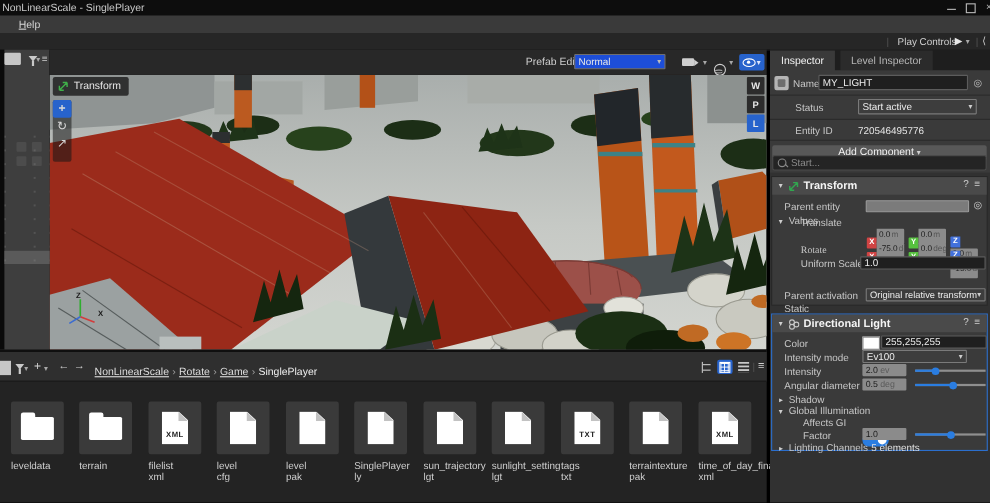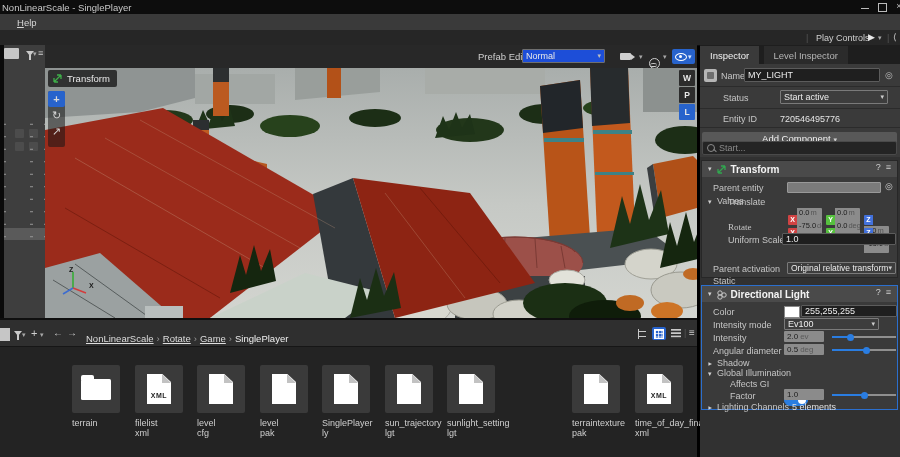--- a/index.html
+++ b/index.html
@@ -307,20 +307,29 @@
     <div class="abs viewicon bluebtn" style="left:652px;top:7px;">
         <div class="gridglyph"></div>
       </div>
     <div class="abs viewicon" style="left:669px;top:7px;">
         <div class="listglyph"></div>
       </div>
     <span class="abs pipe" style="left:684px;top:8px;">|</span>
     <span class="abs iconbtn" style="left:689px;top:7px;font-size:10px;">≡</span>
   </div>
 
+  <div class="abs tile" style="left:10px;top:47px;">
+    <div class="thumb">
+        <div class="folder"></div>
+      </div>
+    <div class="flabel">
+        <span>leveldata</span>
+        <span></span>
+      </div>
+  </div>
   <div class="abs tile" style="left:72px;top:47px;">
     <div class="thumb">
         <div class="folder"></div>
       </div>
     <div class="flabel">
         <span>terrain</span>
         <span></span>
       </div>
   </div>
   <div class="abs tile" style="left:135px;top:47px;">
@@ -381,20 +390,32 @@
   </div>
   <div class="abs tile" style="left:447px;top:47px;">
     <div class="thumb">
         <div class="doc">
           <div class="fold"></div>
         </div>
       </div>
     <div class="flabel">
         <span>sunlight_setting</span>
         <span>lgt</span>
+      </div>
+  </div>
+  <div class="abs tile" style="left:510px;top:47px;">
+    <div class="thumb">
+        <div class="doc">
+          <div class="fold"></div>
+          <div class="badge">TXT</div>
+        </div>
+      </div>
+    <div class="flabel">
+        <span>tags</span>
+        <span>txt</span>
       </div>
   </div>
   <div class="abs tile" style="left:572px;top:47px;">
     <div class="thumb">
         <div class="doc">
           <div class="fold"></div>
         </div>
       </div>
     <div class="flabel">
         <span>terraintexture</span>

